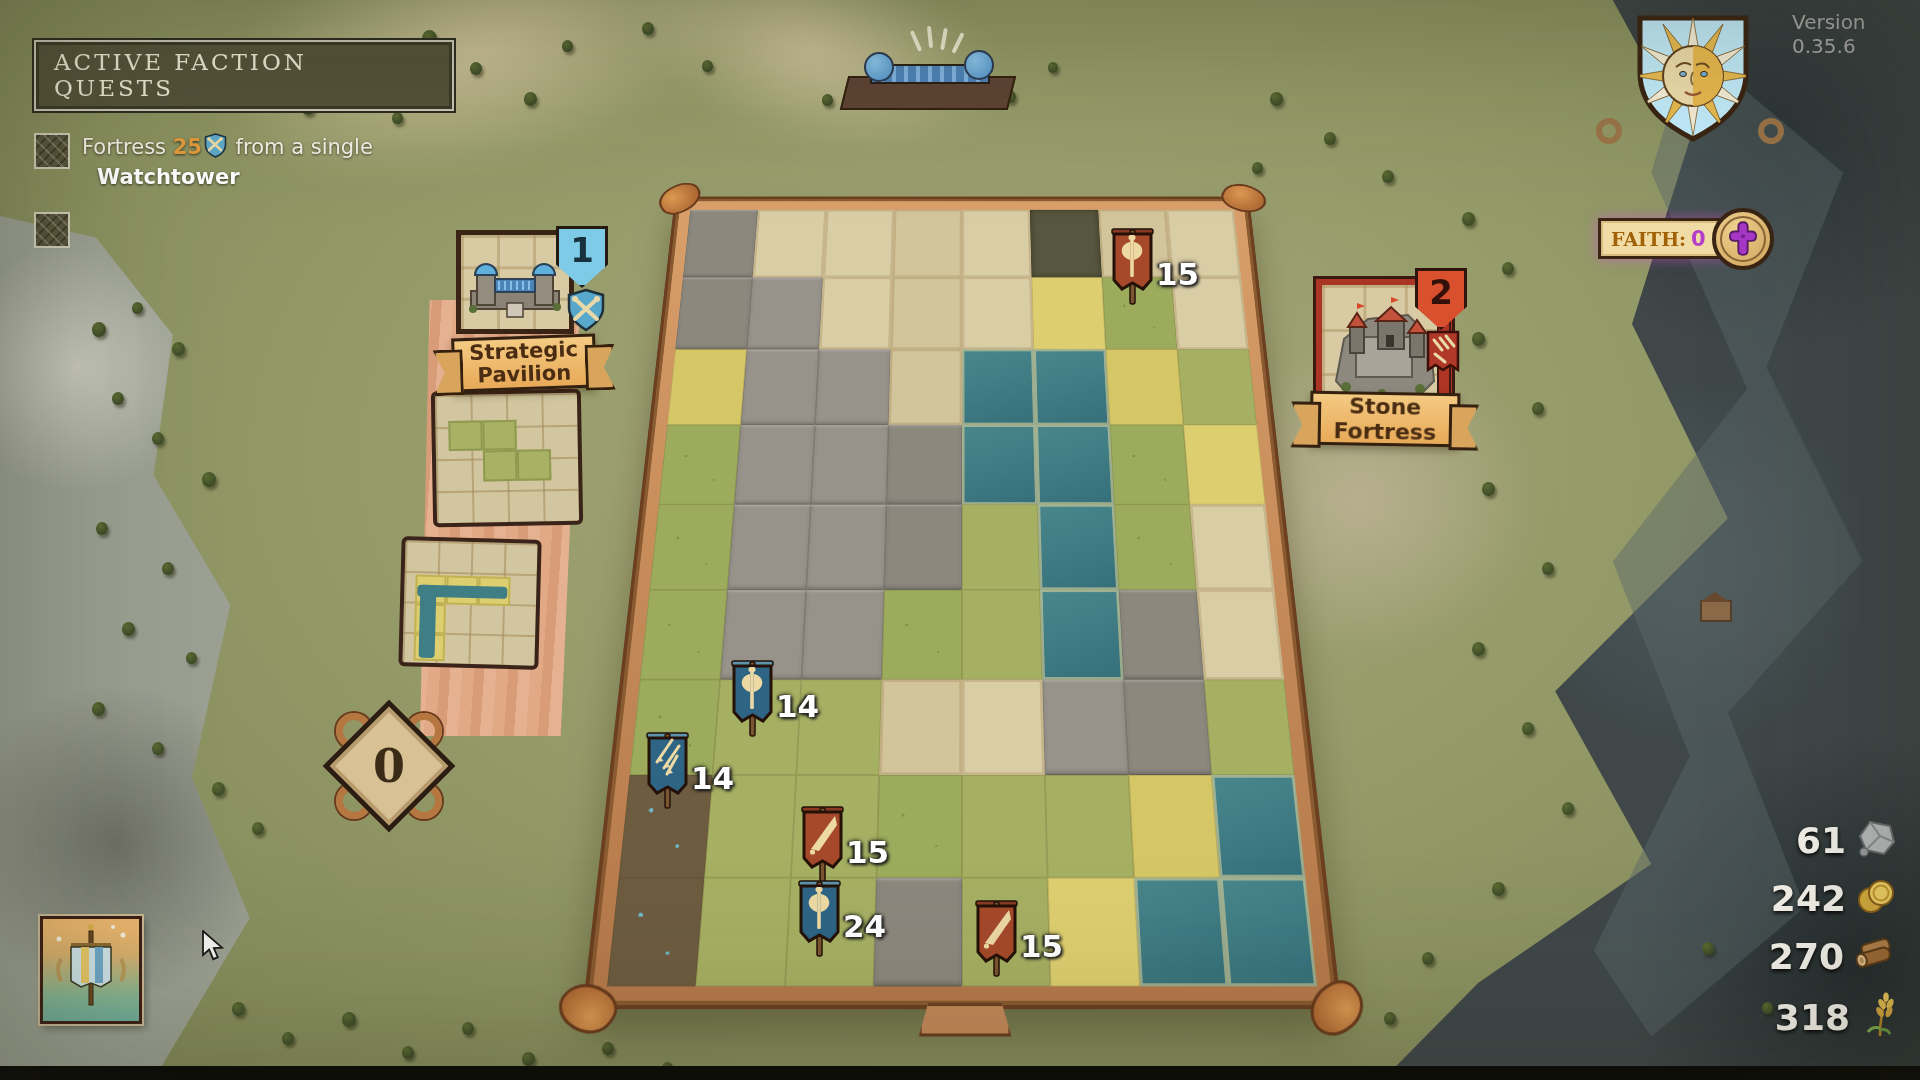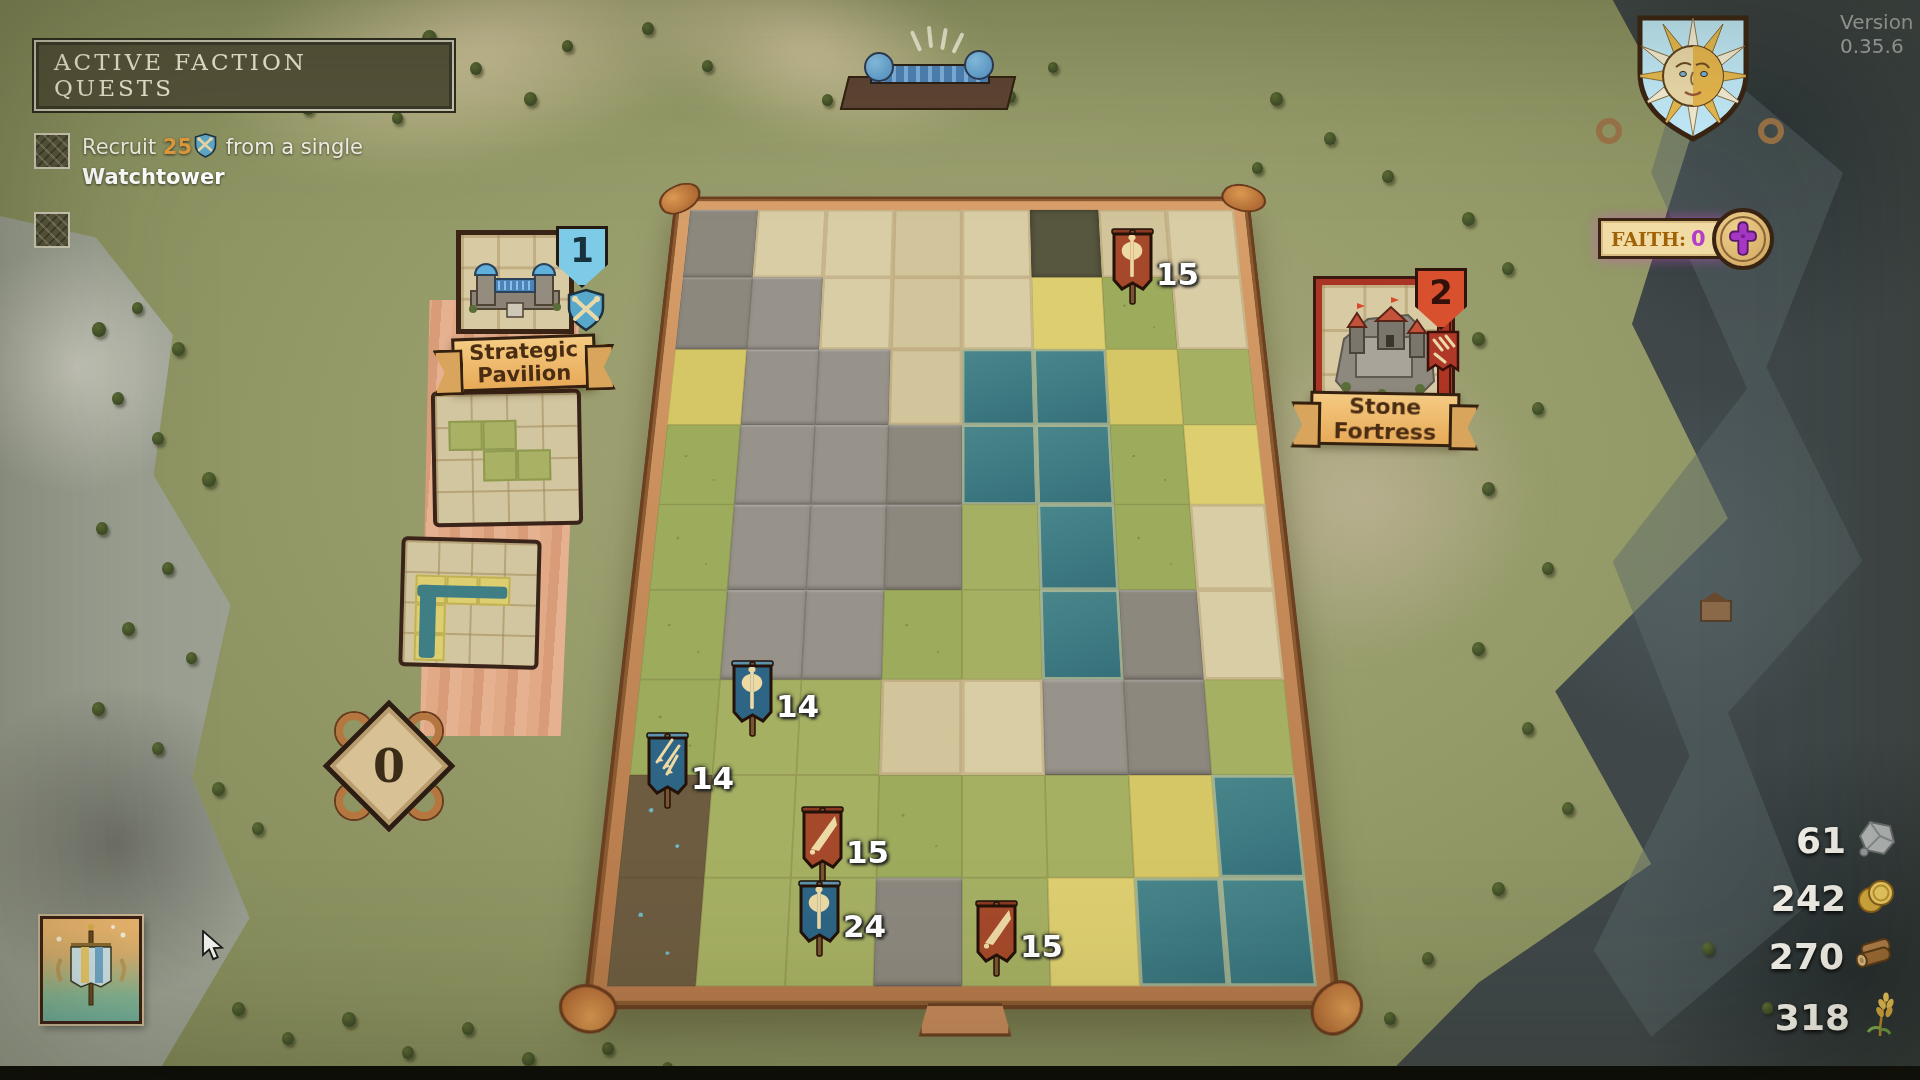--- a/index.html
+++ b/index.html
@@ -79,25 +79,25 @@
     color:#ece8d4;font-family:"DejaVu Serif",serif;font-size:23px;letter-spacing:3px;
     padding:7px 18px 8px;}
   .quest{display:flex;margin-top:22px;align-items:flex-start;}
   .quest:first-of-type{margin-top:28px;}
   .qcheck{flex:0 0 36px;height:36px;margin-right:12px;background:#57543c;border:2px solid #cfcdb8;box-sizing:border-box;
     background-image:repeating-linear-gradient(45deg,rgba(210,205,180,.25) 0 2px,transparent 2px 9px),
                      repeating-linear-gradient(-45deg,rgba(40,38,25,.5) 0 2px,transparent 2px 7px);}
   .qtext{max-width:330px;font-size:21px;line-height:1.22;color:#f2f0e4;text-shadow:0 1px 3px rgba(0,0,0,.65);}
   .qnum{color:#e09a3c;font-weight:bold;}
   .qbold{font-weight:bold;color:#fff;}
-  .qbold.force-break{display:block;}
+  .qbold.force-break{display:block;margin-left:15px;}
   .qicon{display:inline-block;vertical-align:-4px;margin:0 2px;}
 
   
-  #version{position:absolute;left:1792px;top:10px;font-size:20px;color:#a8a8a8;z-index:20;margin-left:48px;}
+  #version{position:absolute;left:1792px;top:10px;font-size:20px;color:#a8a8a8;z-index:20;}
   #meter{position:absolute;left:1492px;top:132px;width:396px;height:50px;z-index:19;
     clip-path:polygon(0 50%,5% 0,95% 0,100% 50%,95% 100%,5% 100%);background:#3a2514;}
   #meter .frame{position:absolute;inset:3px;clip-path:polygon(0 50%,5% 0,95% 0,100% 50%,95% 100%,5% 100%);background:#c9a266;}
   #meter .track{position:absolute;inset:7px;clip-path:polygon(0 50%,4% 0,96% 0,100% 50%,96% 100%,4% 100%);
     background:linear-gradient(#bb9c60,#a3854e);overflow:hidden;}
   #meter .fill{position:absolute;left:0;top:0;bottom:0;background:linear-gradient(#b8ecf8,#7cc9e8);}
   #meter .micon{position:absolute;left:146px;top:1px;z-index:2;}
   #meter .mlabel{position:absolute;left:205px;top:2px;z-index:2;font-size:32px;font-weight:bold;color:#1e3a46;}
   #sun{position:absolute;left:1628px;top:8px;z-index:20;}
   .curlL,.curlR{position:absolute;top:118px;width:26px;height:26px;border:6px solid #9a7348;border-radius:50%;z-index:18;box-sizing:border-box;}
@@ -391,21 +391,21 @@
           </g>
         </svg><span class="count">15</span></div>
     </div>
 
   <div id="quests">
     <div id="quest-title">ACTIVE FACTION QUESTS</div>
 
 
     <div class="quest">
       <div class="qcheck"></div>
-      <div class="qtext"><span>Recruit </span><span class="qnum">25</span><span class="qicon"><svg width="23" height="25" viewBox="0 0 23 25">
+      <div class="qtext"><span>Fortress </span><span class="qnum">25</span><span class="qicon"><svg width="23" height="25" viewBox="0 0 23 25">
               <path d="M11.5,1 l10,3 v8 c0,6 -5,10 -10,12 c-5,-2 -10,-6 -10,-12 v-8 z" fill="#5fa8c8" stroke="#1e3340" stroke-width="1.6"></path>
               <path d="M5,6 L17,17" stroke="#ead9a8" stroke-width="2.6" stroke-linecap="round"></path>
               <path d="M17,6 L5,17" stroke="#ead9a8" stroke-width="2.6" stroke-linecap="round"></path>
               <circle cx="5" cy="6" r="1.8" fill="#ead9a8"></circle>
               <circle cx="17" cy="6" r="1.8" fill="#ead9a8"></circle>
             </svg></span><span> from a single </span><span class="qbold force-break">Watchtower</span></div>
     </div>
 
     <div class="quest">
       <div class="qcheck"></div>

